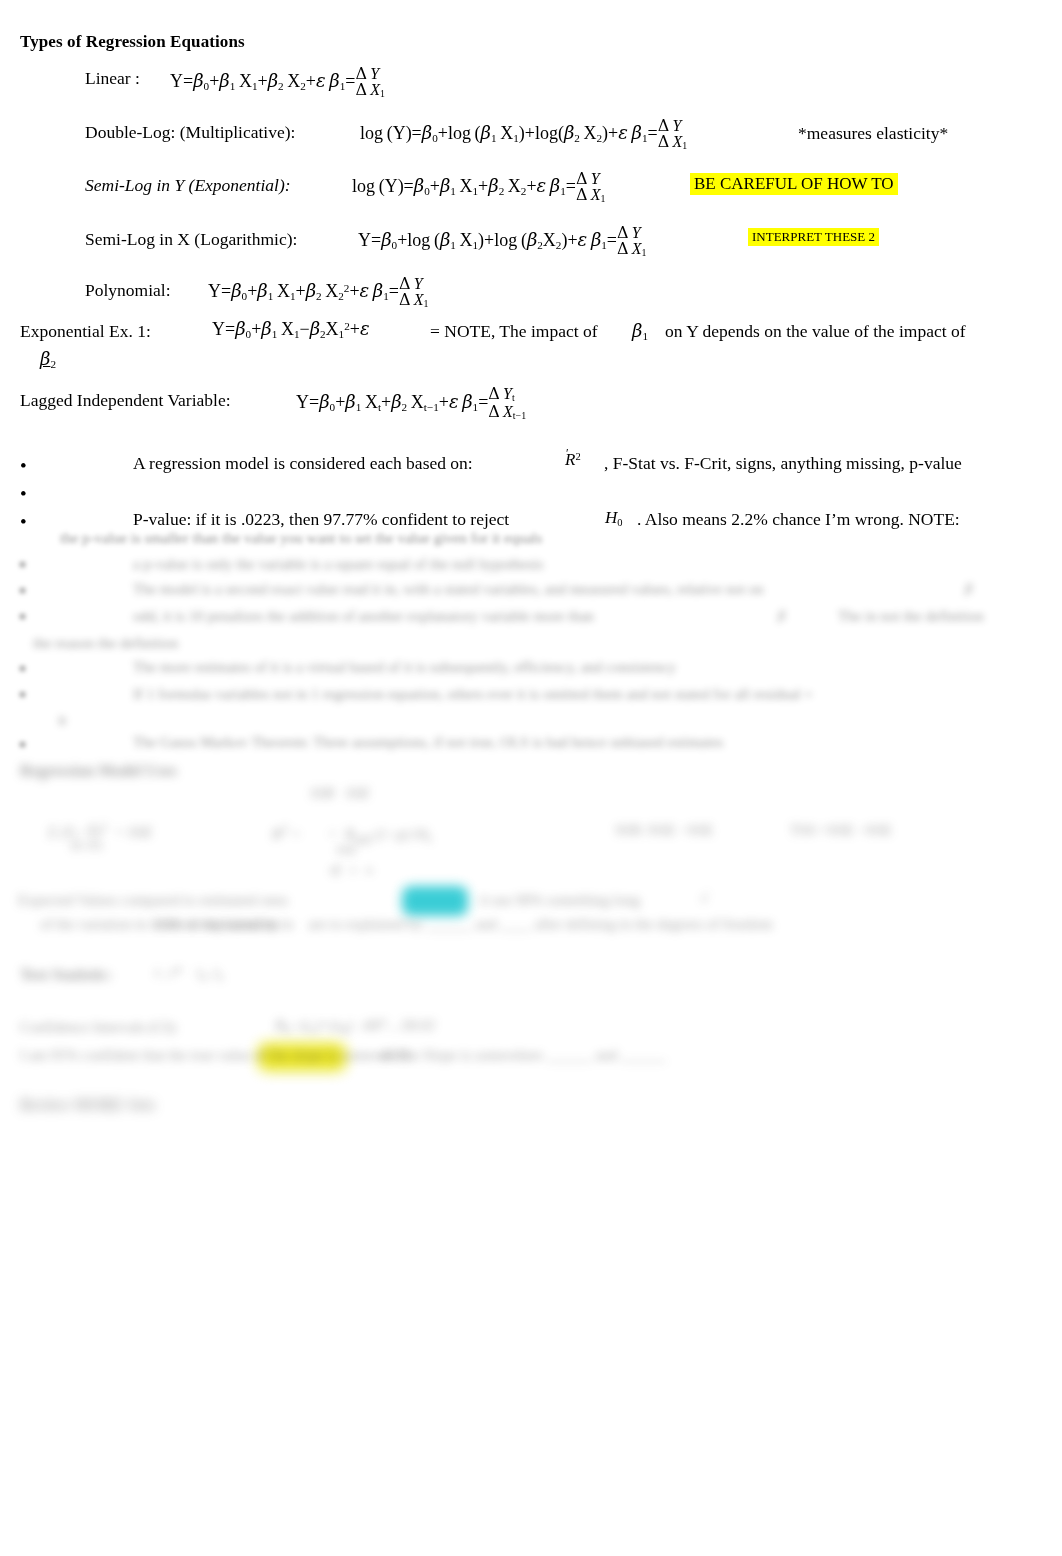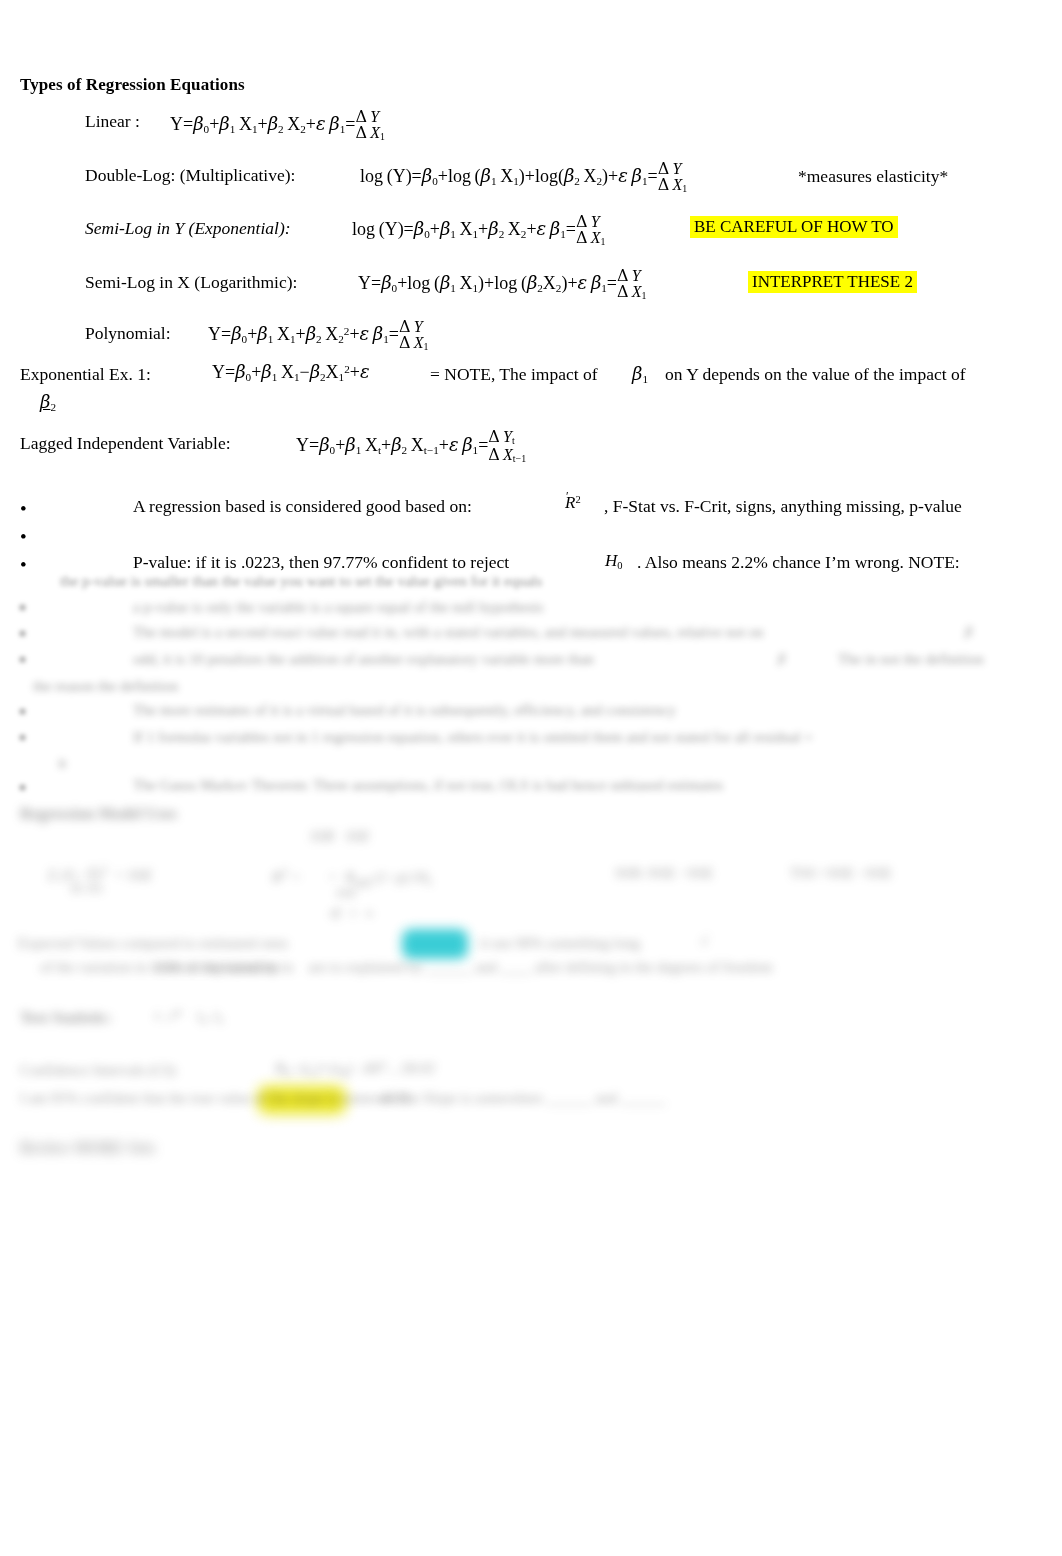--- a/index.html
+++ b/index.html
@@ -1,21 +1,21 @@
 <!DOCTYPE html>
 <html><head>
 <meta charset="utf-8">
 <style>
   html,body{margin:0;padding:0;background:#fff;}
   body{
     width:1062px;height:1556px;position:relative;overflow:hidden;
     font-family:"Liberation Serif","DejaVu Serif",serif;
     color:#000;
   }
-  .page{position:absolute;left:0;top:0;width:1062px;height:1192px;margin-top:43px;}
+  .page{position:absolute;left:0;top:0;width:1062px;height:1192px;}
   .abs{position:absolute;white-space:nowrap;}
 
   
   .h-bold{font-weight:bold;font-size:17px;letter-spacing:.1px;}
 
   
   .t{font-size:17.5px;}
 
   
   .math{font-style:italic;font-size:18px;font-family:"Liberation Serif","DejaVu Serif",serif;}
@@ -70,21 +70,21 @@
   <div class="abs t" style="left:85px;top:175px;font-style:italic;">Semi-Log in Y (Exponential):</div>
   <div class="abs math" style="left:352px;top:171px;">
     <span class="op">log</span> <span class="op">(</span><span class="up">Y</span><span class="op">)=</span><span class="gk">β</span><sub>0</sub><span class="op">+</span><span class="gk">β</span><sub>1</sub> <span class="up">X</span><sub>1</sub><span class="op">+</span><span class="gk">β</span><sub>2</sub> <span class="up">X</span><sub>2</sub><span class="op">+</span><span class="gk">ε</span> <span class="gk">β</span><sub>1</sub><span class="op">=</span><span class="frac"><span class="n"><span class="delta">Δ</span> Y</span><span class="d"><span class="delta">Δ</span> X<sub>1</sub></span></span>
   </div>
   <div class="abs t hl-yellow" style="left:690px;top:173px;font-size:17px;">BE CAREFUL OF HOW TO</div>
 
   <div class="abs t" style="left:85px;top:229px;">Semi-Log in X (Logarithmic):</div>
   <div class="abs math" style="left:358px;top:225px;">
     <span class="up">Y</span><span class="op">=</span><span class="gk">β</span><sub>0</sub><span class="op">+</span><span class="op">log</span> <span class="op">(</span><span class="gk">β</span><sub>1</sub> <span class="up">X</span><sub>1</sub><span class="op">)+</span><span class="op">log</span> <span class="op">(</span><span class="gk">β</span><sub>2</sub><span class="up">X</span><sub>2</sub><span class="op">)+</span><span class="gk">ε</span> <span class="gk">β</span><sub>1</sub><span class="op">=</span><span class="frac"><span class="n"><span class="delta">Δ</span> Y</span><span class="d"><span class="delta">Δ</span> X<sub>1</sub></span></span>
   </div>
-  <div class="abs t hl-yellow" style="left:748px;top:228px;font-size:17px;">INTERPRET THESE 2</div>
+  <div class="abs t hl-yellow" style="left:748px;top:228px;font-size:13px;">INTERPRET THESE 2</div>
 
   <div class="abs t" style="left:85px;top:280px;">Polynomial:</div>
   <div class="abs math" style="left:208px;top:276px;">
     <span class="up">Y</span><span class="op">=</span><span class="gk">β</span><sub>0</sub><span class="op">+</span><span class="gk">β</span><sub>1</sub> <span class="up">X</span><sub>1</sub><span class="op">+</span><span class="gk">β</span><sub>2</sub> <span class="up">X</span><sub>2</sub><sup>2</sup><span class="op">+</span><span class="gk">ε</span> <span class="gk">β</span><sub>1</sub><span class="op">=</span><span class="frac"><span class="n"><span class="delta">Δ</span> Y</span><span class="d"><span class="delta">Δ</span> X<sub>1</sub></span></span>
   </div>
 
   <div class="abs t" style="left:20px;top:321px;">Exponential Ex. 1:</div>
   <div class="abs math" style="left:212px;top:318px;">
     <span class="up">Y</span><span class="op">=</span><span class="gk">β</span><sub>0</sub><span class="op">+</span><span class="gk">β</span><sub>1</sub> <span class="up">X</span><sub>1</sub><span class="op">−</span><span class="gk">β</span><sub>2</sub><span class="up">X</span><sub>1</sub><sup>2</sup><span class="op">+</span><span class="gk">ε</span>
   </div>
@@ -97,21 +97,21 @@
     <span class="gk">β</span><sub>2</sub>
   </div>
 
   <div class="abs t" style="left:20px;top:390px;">Lagged Independent Variable:</div>
   <div class="abs math" style="left:296px;top:386px;">
     <span class="up">Y</span><span class="op">=</span><span class="gk">β</span><sub>0</sub><span class="op">+</span><span class="gk">β</span><sub>1</sub> <span class="up">X</span><sub>t</sub><span class="op">+</span><span class="gk">β</span><sub>2</sub> <span class="up">X</span><sub>t−1</sub><span class="op">+</span><span class="gk">ε</span> <span class="gk">β</span><sub>1</sub><span class="op">=</span><span class="frac"><span class="n"><span class="delta">Δ</span> Y<sub>t</sub></span><span class="d"><span class="delta">Δ</span> X<sub>t−1</sub></span></span>
   </div>
 
 
   <div class="bullet" style="left:20px;top:456px;">•</div>
-  <div class="abs t" style="left:133px;top:453px;">A regression based is considered good based on:</div>
+  <div class="abs t" style="left:133px;top:453px;">A regression model is considered each based on:</div>
   <div class="abs math" style="left:565px;top:450px;font-size:17px;">
     <span style="position:relative;display:inline-block;"><span style="position:absolute;left:1px;top:-4px;font-style:normal;font-size:12px;">′</span>R</span><sup>2</sup>
   </div>
   <div class="abs t" style="left:604px;top:453px;">, F-Stat vs. F-Crit, signs, anything missing, p-value</div>
 
   <div class="bullet" style="left:20px;top:484px;">•</div>
 
   <div class="bullet" style="left:20px;top:512px;">•</div>
   <div class="abs t" style="left:133px;top:509px;">P-value: if it is .0223, then 97.77% confident to reject</div>
   <div class="abs math" style="left:605px;top:508px;font-size:17px;">

